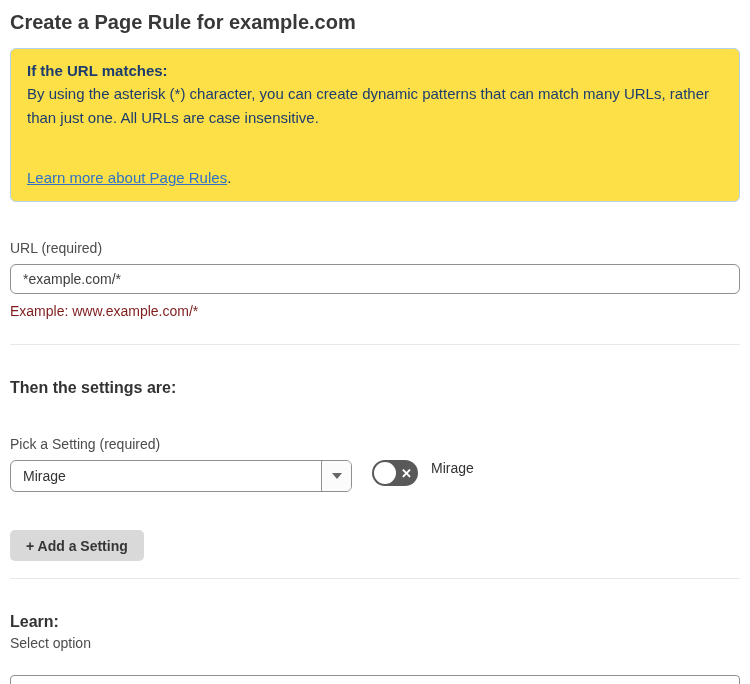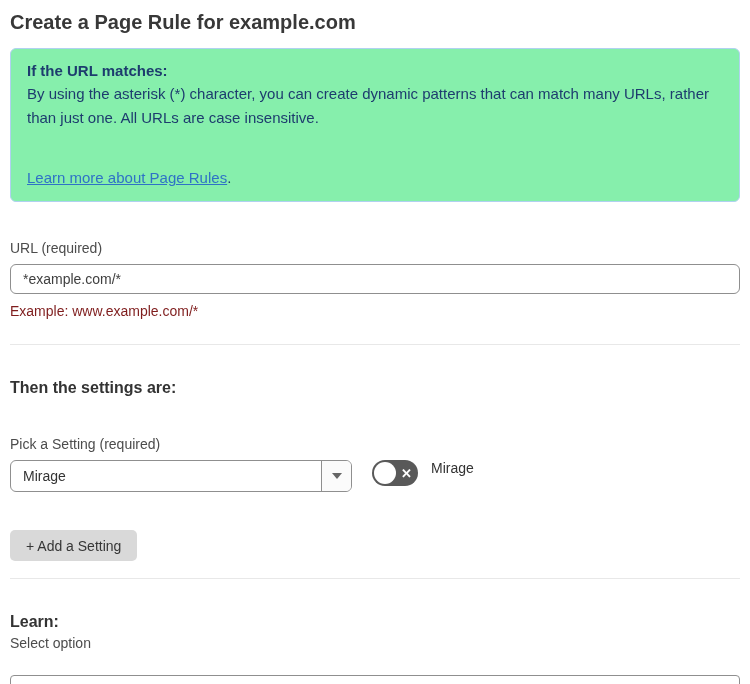--- a/index.html
+++ b/index.html
@@ -14,21 +14,21 @@
   h1.page-title {
     font-size: 20px;
     font-weight: bold;
     color: #383838;
     margin-top: 9px;
     line-height: 26px;
   }
 
   .info-box {
     margin-top: 13px;
-    background: #86efac;
+    background: #fde047;
     border: 1px solid #b0d1f0;
     border-radius: 6px;
     padding: 11px 16px 12px 16px;
     color: #1d3c6e;
     font-size: 15px;
   }
   .info-heading { font-weight: bold; line-height: 22px; }
   .info-body { line-height: 24px; max-width: 700px; }
   .info-link-row { line-height: 23px; margin-top: 36px; }
   .info-link {
@@ -152,21 +152,21 @@
   .btn {
     display: inline-block;
     height: 31px;
     border: none;
     border-radius: 5px;
     padding: 0 16px;
     font-family: "Liberation Sans", sans-serif;
     font-size: 14px;
     cursor: pointer;
   }
-  .btn-gray { background: #d9d9d9; color: #363636; }
+  .btn-gray { background: #d9d9d9; color: #363636; font-weight: bold; }
 
   .add-setting-btn { margin-top: 38px; }
 
   .select-full {
     margin-top: 24px;
     width: 100%;
     height: 31px;
     border: 1px solid #8f8f8f;
     border-radius: 4px;
     background: #ffffff;

